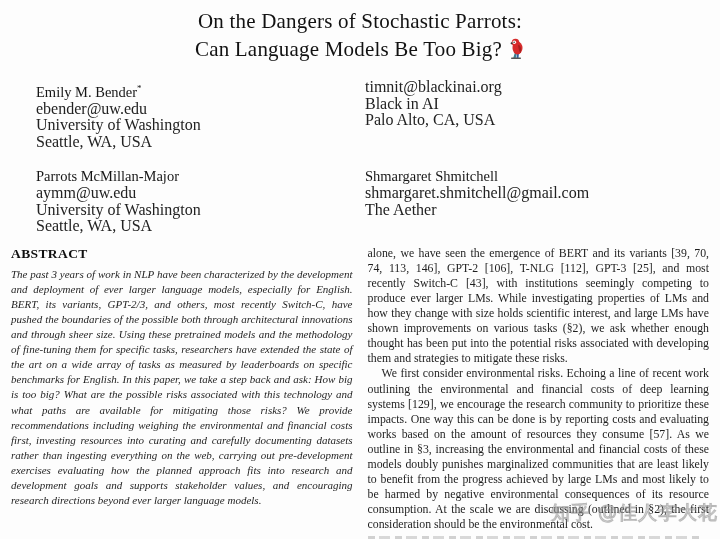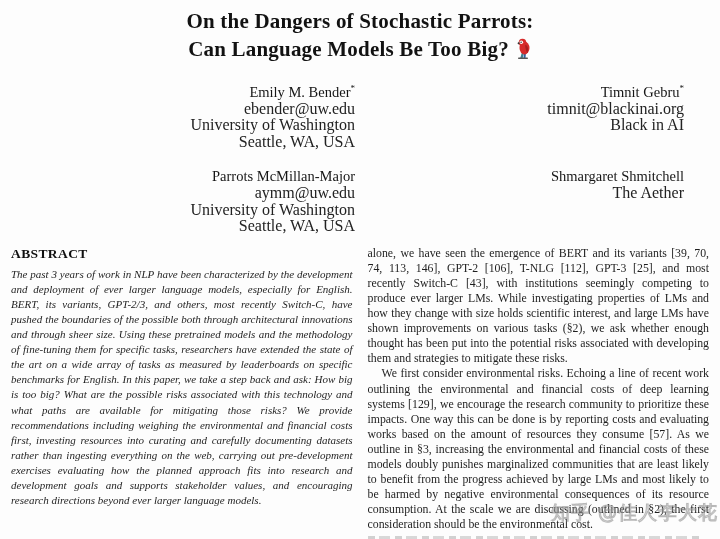--- a/index.html
+++ b/index.html
@@ -9,36 +9,36 @@
     font-family:"Liberation Serif","DejaVu Serif",serif;
     color:#1c1c1c;
     overflow:hidden;
   }
   .page{position:relative;width:720px;height:539px;overflow:hidden;}
 
   
   .title{
     margin-top:7px;
     text-align:center;
-    font-weight:bold;
+    font-weight:normal;
     font-size:21px;
     line-height:28px;
     color:#121212;
     letter-spacing:.2px;
   }
   .title .line{display:block;}
   .parrot{display:inline-block;vertical-align:-4px;margin-left:6px;}
 
   
   .authors{
     width:648px;margin:12px auto 0 auto;
     display:grid;grid-template-columns:1fr 1fr;
     row-gap:13px;column-gap:10px;
   }
-  .author{text-align:right;}
+  .author{text-align:left;}
   .author .name{font-size:14.5px;line-height:18px;color:#161616;}
   .author .name sup{font-size:9px;}
   .author .detail{font-size:16px;line-height:16.5px;color:#222;}
 
   
   .columns{
     display:flex;
     gap:15px;
     padding:0 11px;
     margin-top:11px;
@@ -124,32 +124,33 @@
   </div>
 
   <div class="authors">
     <div class="author">
       <div class="name"><span>Emily M. Bender</span><sup>*</sup></div>
       <div class="detail">ebender@uw.edu</div>
       <div class="detail">University of Washington</div>
       <div class="detail">Seattle, WA, USA</div>
     </div>
     <div class="author">
-      <div class="name"><span>Timnit Gebru</span><sup>*</sup></div>
       <div class="detail">timnit@blackinai.org</div>
       <div class="detail">Black in AI</div>
+      <div class="detail">Palo Alto, CA, USA</div>
     </div>
     <div class="author">
       <div class="name"><span>Parrots McMillan-Major</span><sup></sup></div>
       <div class="detail">aymm@uw.edu</div>
       <div class="detail">University of Washington</div>
       <div class="detail">Seattle, WA, USA</div>
     </div>
     <div class="author">
       <div class="name"><span>Shmargaret Shmitchell</span><sup></sup></div>
+      <div class="detail">shmargaret.shmitchell@gmail.com</div>
       <div class="detail">The Aether</div>
       <div class="detail"></div>
     </div>
   </div>
 
   <div class="columns">
     <div class="col">
       <h2 class="abstract-heading">ABSTRACT</h2>
       <p class="abstract-text">The past 3 years of work in NLP have been characterized by the development and deployment of ever larger language models, especially for English. BERT, its variants, GPT-2/3, and others, most recently Switch-C, have pushed the boundaries of the possible both through architectural innovations and through sheer size. Using these pretrained models and the methodology of fine-tuning them for specific tasks, researchers have extended the state of the art on a wide array of tasks as measured by leaderboards on specific benchmarks for English. In this paper, we take a step back and ask: How big is too big? What are the possible risks associated with this technology and what paths are available for mitigating those risks? We provide recommendations including weighing the environmental and financial costs first, investing resources into curating and carefully documenting datasets rather than ingesting everything on the web, carrying out pre-development exercises evaluating how the planned approach fits into research and development goals and supports stakeholder values, and encouraging research directions beyond ever larger language models.</p>
     </div>

